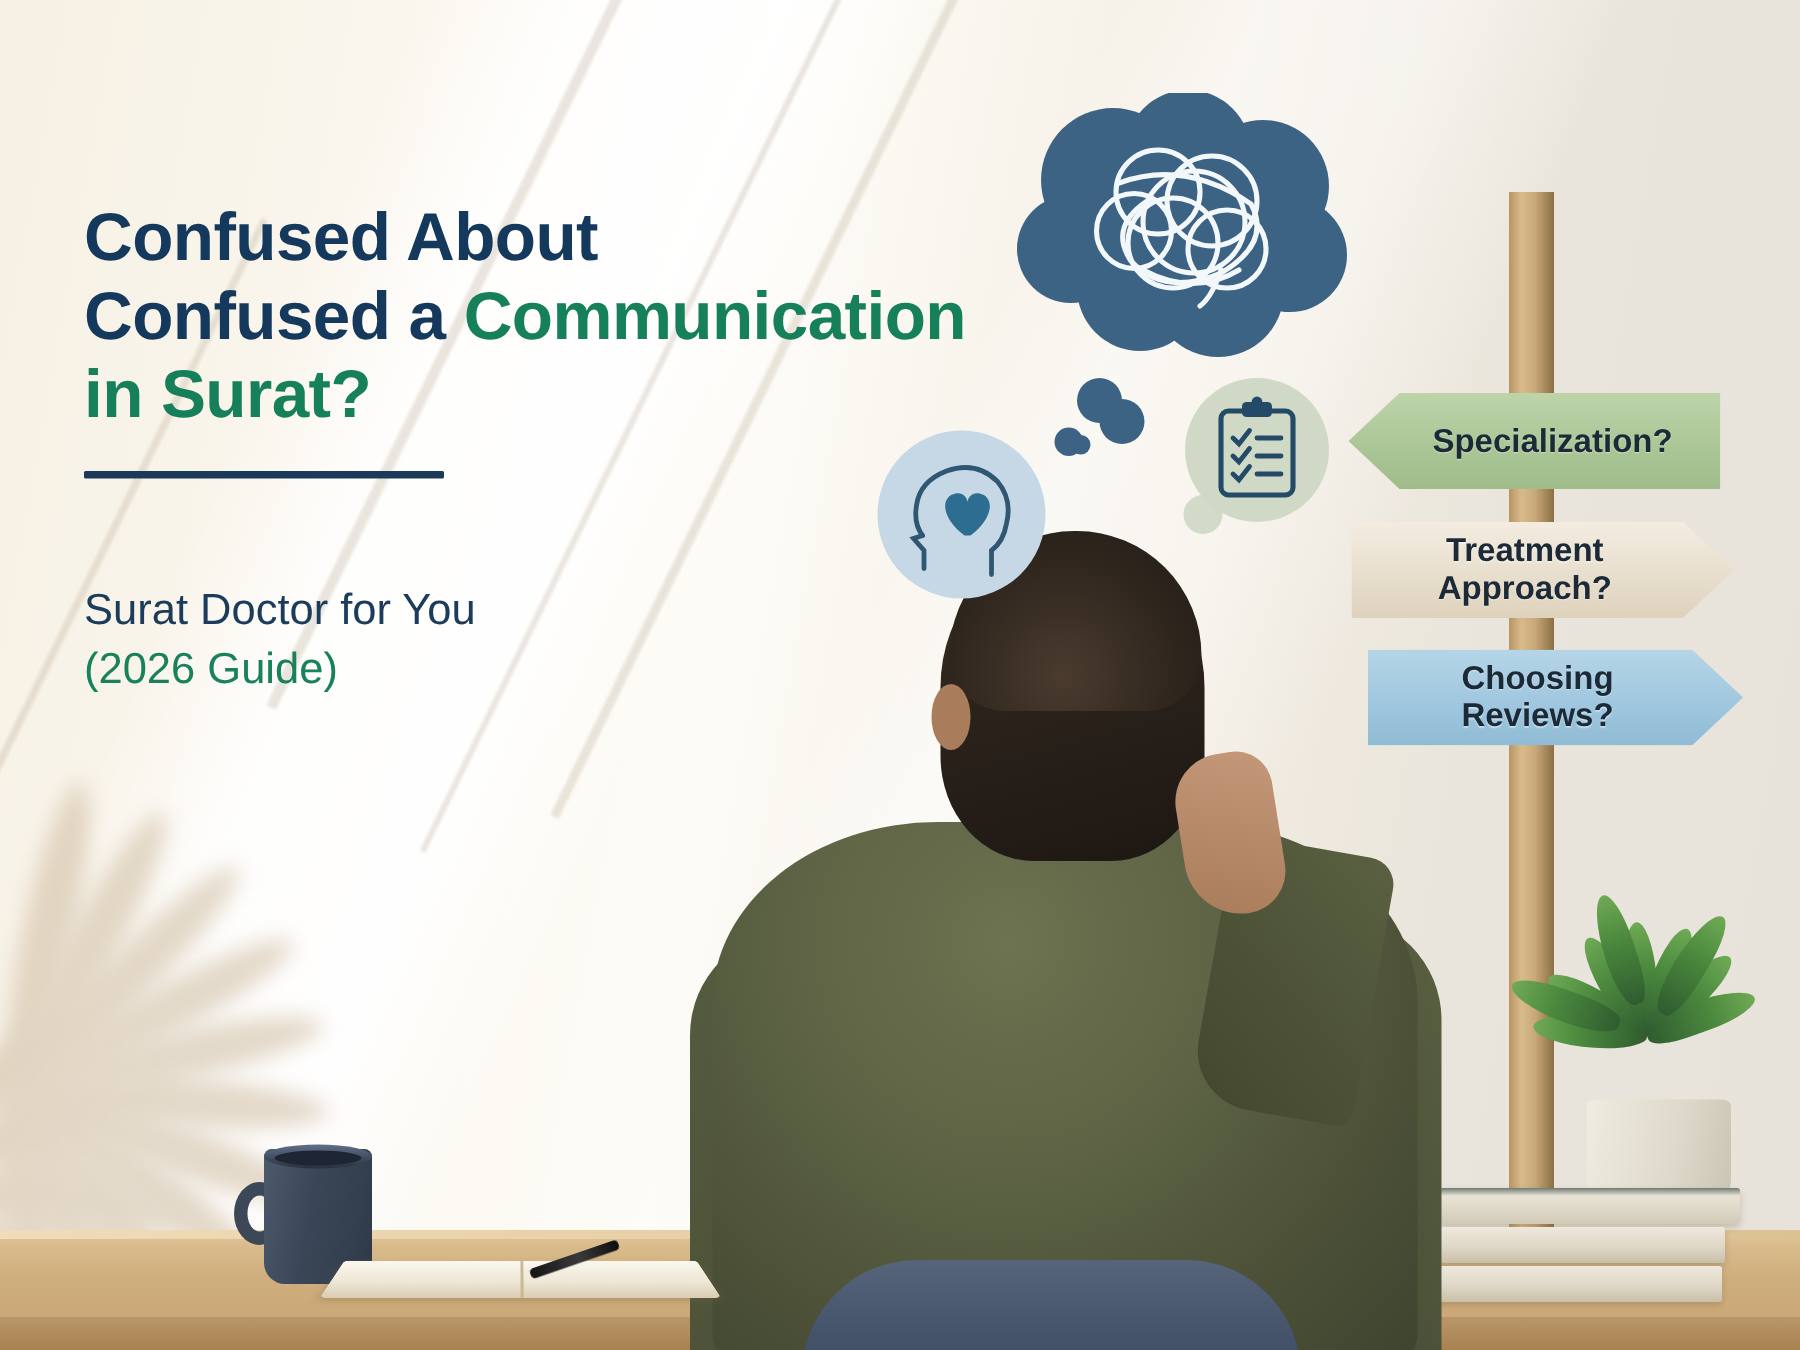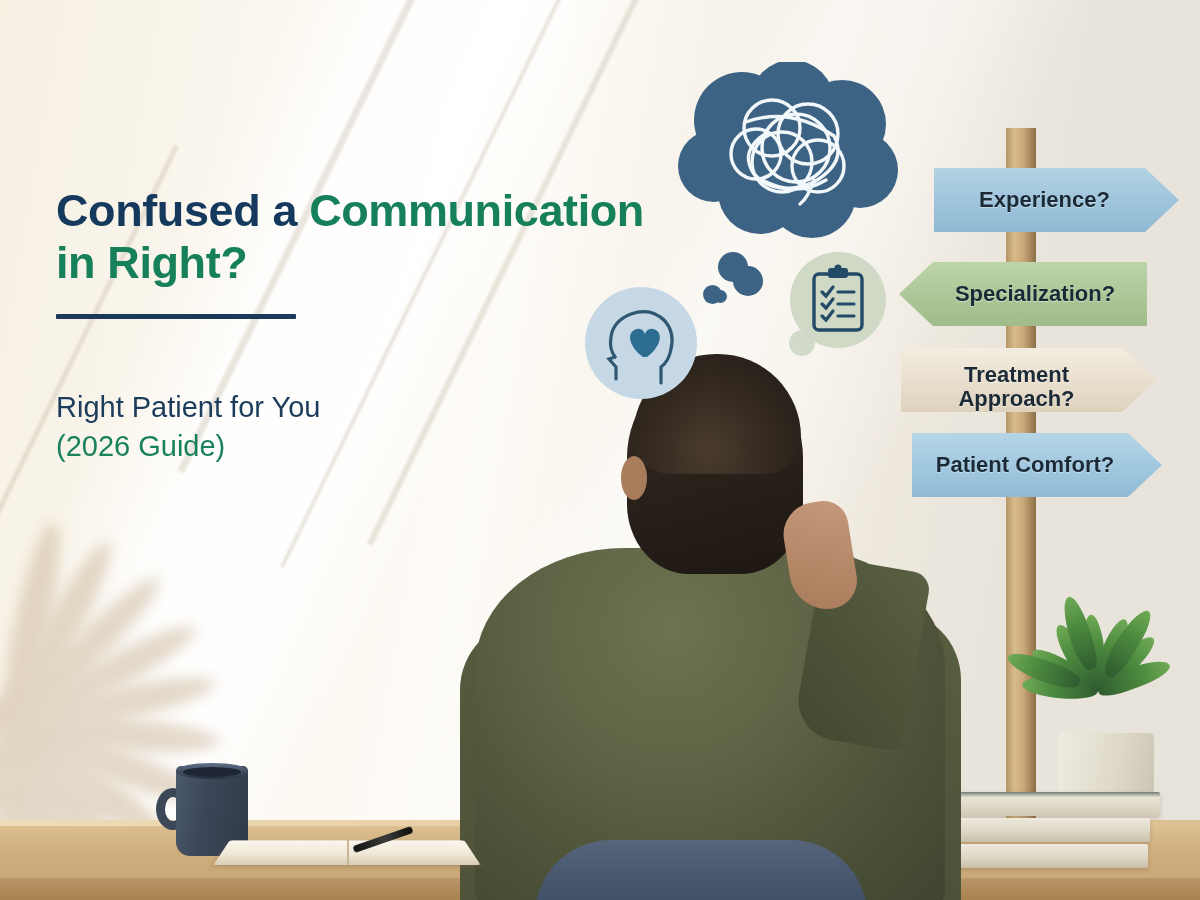--- a/index.html
+++ b/index.html
@@ -209,21 +209,21 @@
     color:#1c2a38; line-height:1.12; padding:0 16px;
     text-shadow:0 1px 1px rgba(255,255,255,.45);
   }
   .sign.right{ clip-path:polygon(0 0, calc(100% - 34px) 0, 100% 50%, calc(100% - 34px) 100%, 0 100%); }
   .sign.left{ clip-path:polygon(34px 0, 100% 0, 100% 100%, 34px 100%, 0 50%); }
   .sign.right .lbl{ padding-right:40px; }
   .sign.left .lbl{ padding-left:40px; }
 
   .s1{ left:934px; top:168px; width:245px; background:linear-gradient(180deg,#b3d2e4,#9cc3db 60%,#8fb9d2); }
   .s2{ left:899px; top:262px; width:248px; background:linear-gradient(180deg,#bdd4a9,#aac595 60%,#9fbc8a); }
-  .s3{ left:901px; top:348px; width:255px; background:linear-gradient(180deg,#f3ece0,#e7ddcb 60%,#ded2bc);align-items:flex-end; }
+  .s3{ left:901px; top:348px; width:255px; background:linear-gradient(180deg,#f3ece0,#e7ddcb 60%,#ded2bc); }
   .s4{ left:912px; top:433px; width:250px; background:linear-gradient(180deg,#b6d5e7,#9ec6de 60%,#90bbd4); }
   .s5{ left:896px; top:519px; width:250px; height:86px; background:linear-gradient(180deg,#c0d6ad,#abc695 60%,#a0bd8a); }
 </style>
 </head>
 <body>
 
 <div id="stage">
 
   <div class="wall"></div>
 
@@ -245,31 +245,28 @@
     <span style="transform:rotate(84deg);"></span>
     <span style="transform:rotate(-78deg);"></span>
     <span style="left:40px;top:250px;transform:rotate(-40deg);"></span>
     <span style="left:40px;top:250px;transform:rotate(-18deg);"></span>
     <span style="left:40px;top:250px;transform:rotate(6deg);"></span>
     <span style="left:40px;top:250px;transform:rotate(30deg);"></span>
   </div>
 
   <div class="post"></div>
 
-  <div class="sign right s1">
-    <span class="lbl">Experience?</span>
-  </div>
   <div class="sign left s2">
     <span class="lbl">Specialization?</span>
   </div>
   <div class="sign right s3">
     <span class="lbl">Treatment Approach?</span>
   </div>
   <div class="sign right s4">
-    <span class="lbl">Patient Comfort?</span>
+    <span class="lbl">Choosing Reviews?</span>
   </div>
 
   <div class="leaves">
     <div class="leaf" style="transform:rotate(-150deg);"></div>
     <div class="leaf" style="transform:rotate(-176deg);"></div>
     <div class="leaf" style="transform:rotate(-122deg);"></div>
     <div class="leaf" style="transform:rotate(-96deg);"></div>
     <div class="leaf" style="transform:rotate(-70deg);"></div>
     <div class="leaf" style="transform:rotate(-44deg);"></div>
     <div class="leaf" style="transform:rotate(-20deg);"></div>
@@ -359,27 +356,27 @@
         <path d="M32 52 l4 4 l7 -9"></path>
         <path d="M48 52 h16"></path>
         <path d="M32 64 l4 4 l7 -9"></path>
         <path d="M48 64 h16"></path>
       </g>
     </svg>
   </div>
 
   <div class="copy">
     <h1 class="headline">
-      <br>
+      <span>Confused About</span><br>
       <span>Confused a </span><span class="g">Communication</span><br>
-      <span class="g">in Right?</span>
+      <span class="g">in Surat?</span>
     </h1>
 
     <div class="rule"></div>
 
     <div class="sub">
       <br>
-      <span>Right Patient for You</span>
+      <span>Surat Doctor for You</span>
       <span class="g">(2026 Guide)</span>
     </div>
   </div>
 
 </div>
 
 </body></html>

